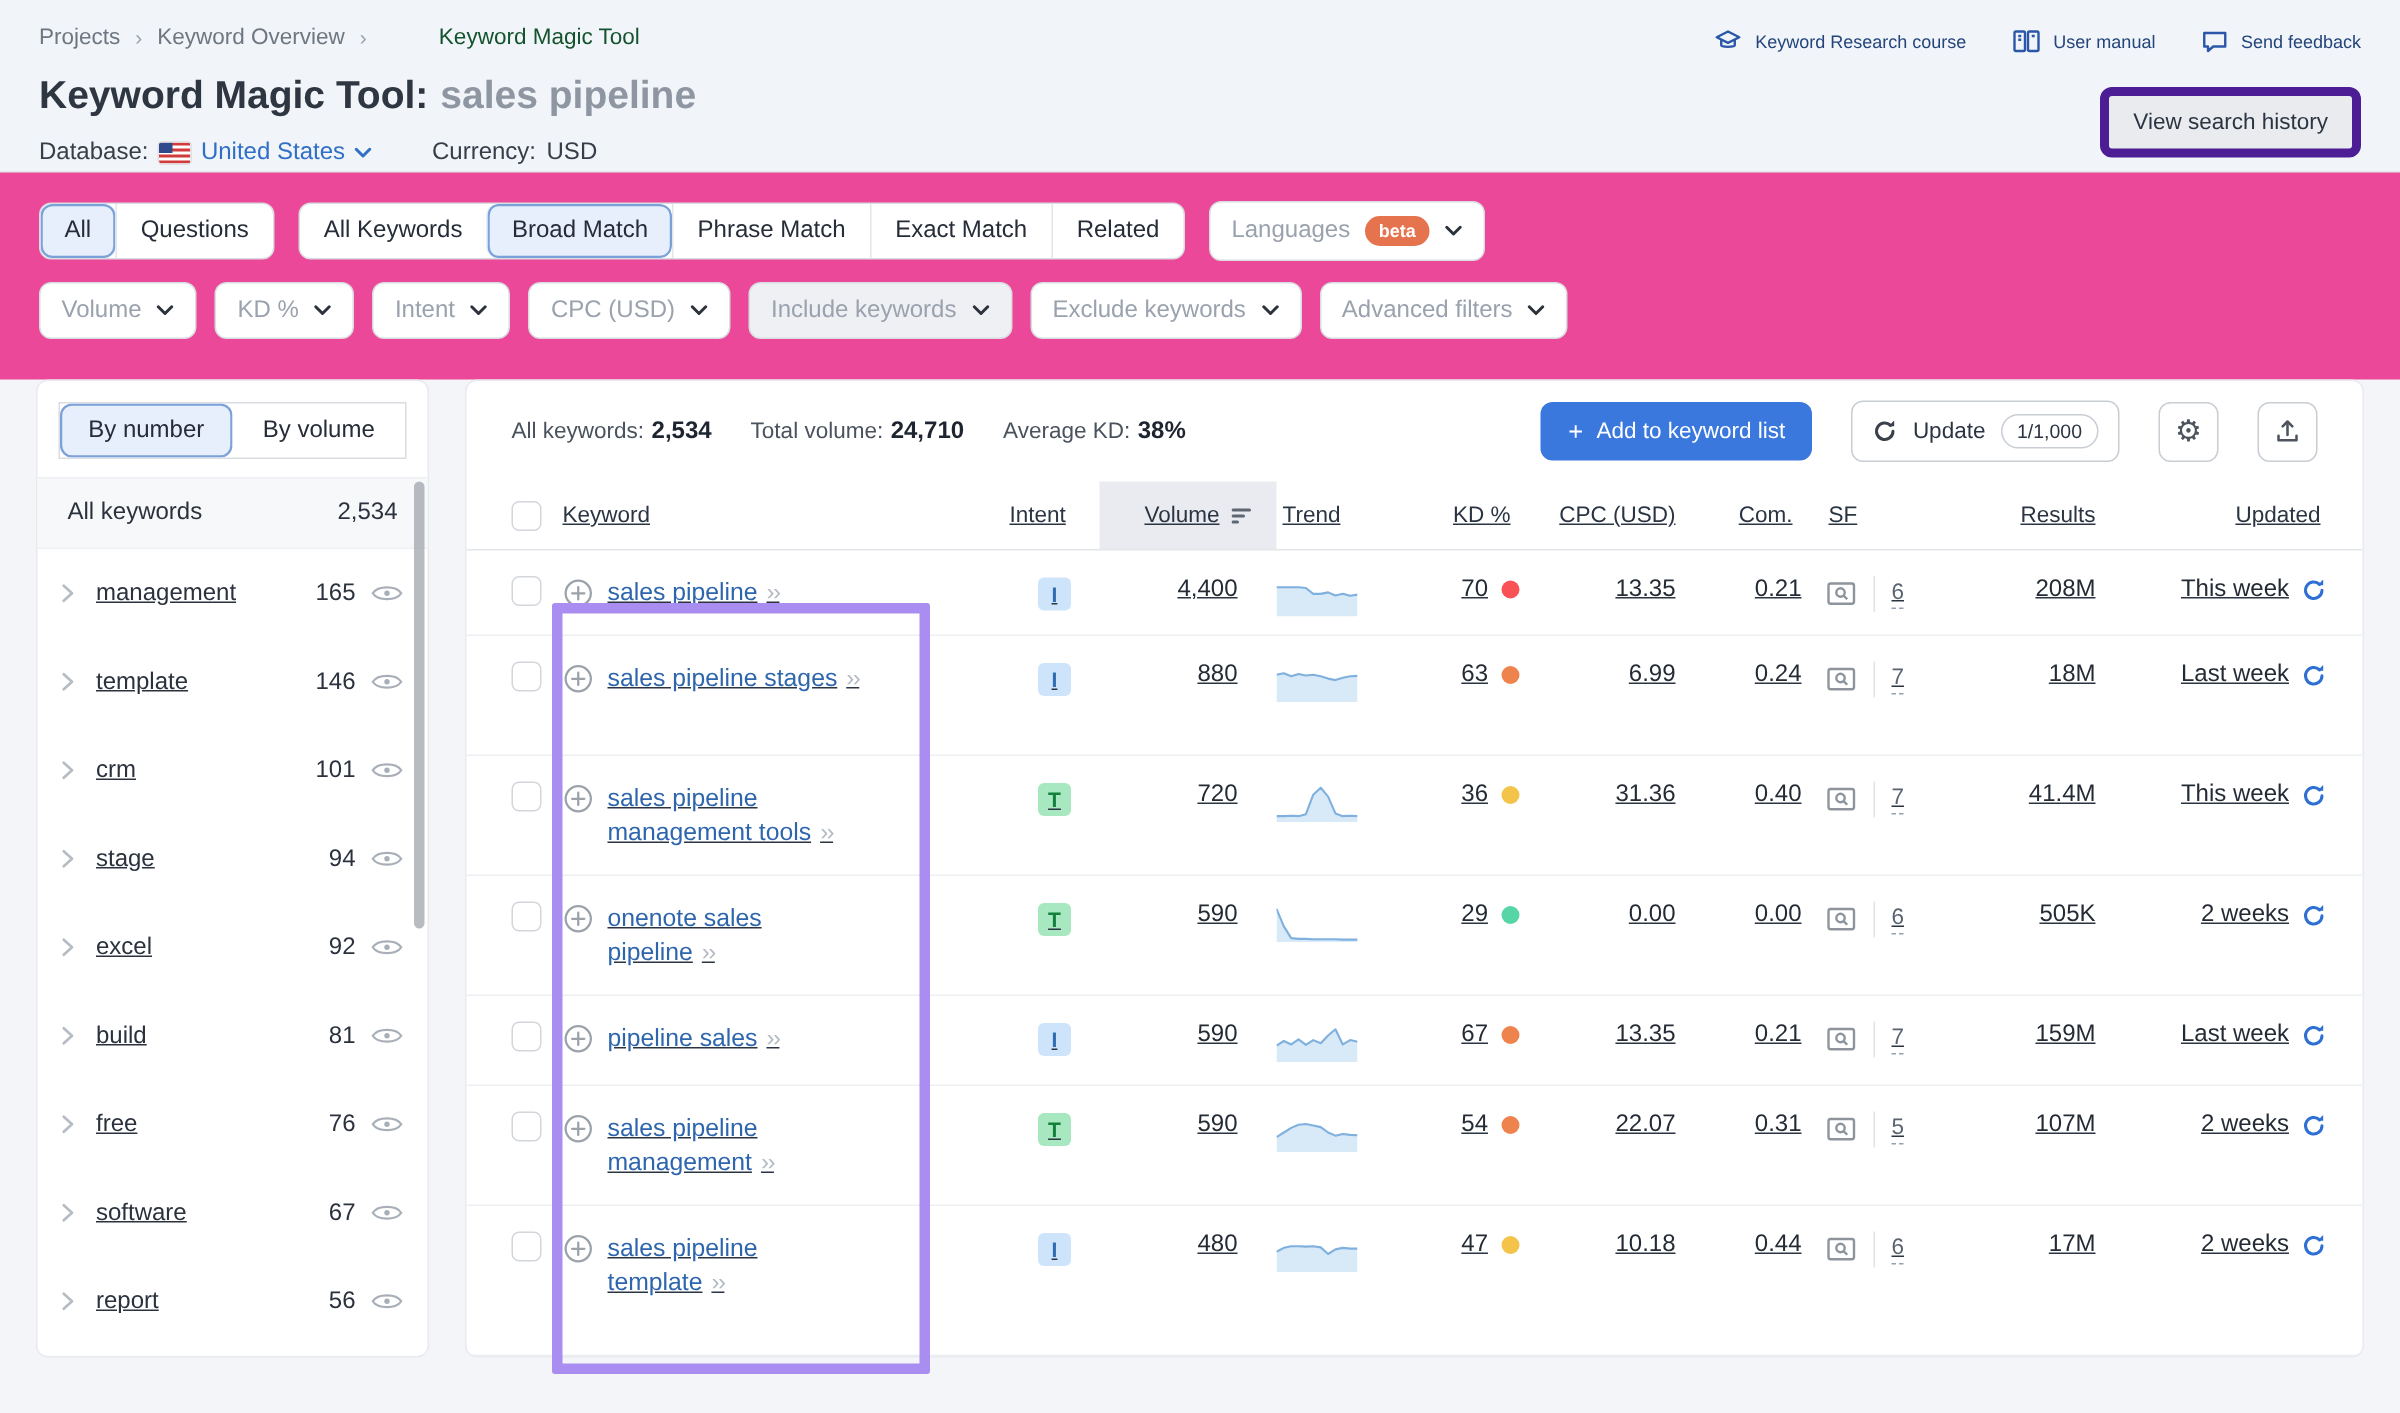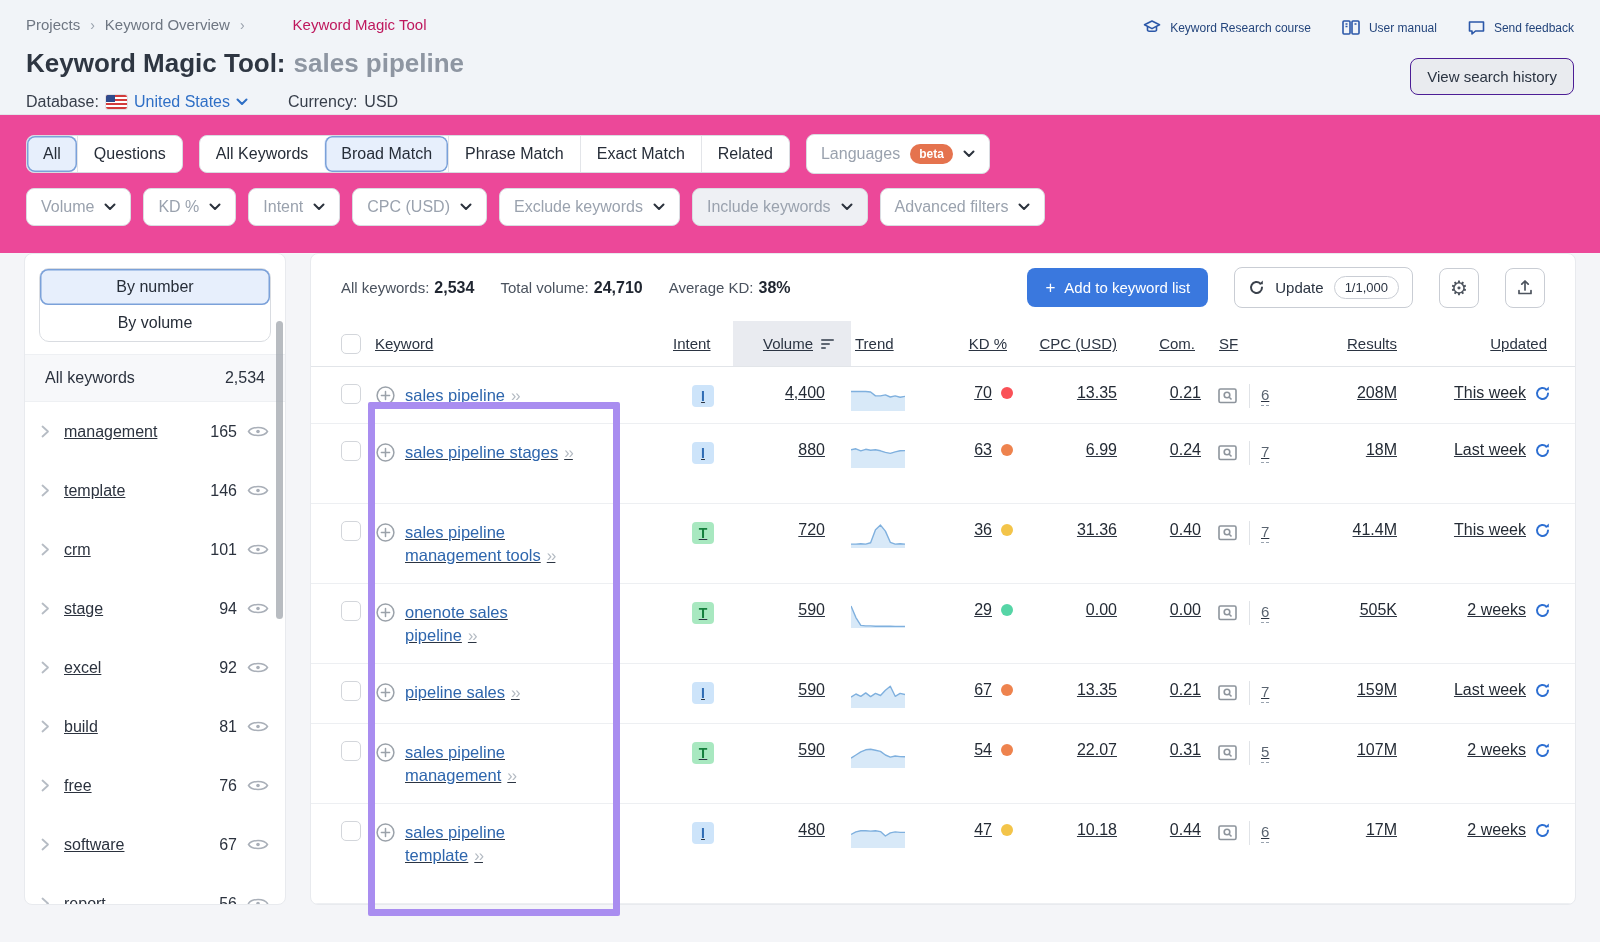--- a/index.html
+++ b/index.html
@@ -9,32 +9,32 @@
     -webkit-font-smoothing:antialiased;color:#2b3442;
   }
   
   .topbar{
     height:115px;box-sizing:border-box;background:#f1f4f8;
     border-bottom:1px solid #e2e5ea;
     padding:16px 26px 0 26px;display:flex;justify-content:space-between;
   }
   .breadcrumb{display:flex;align-items:center;gap:10px;font-size:15px;color:#6e7682;}
   .breadcrumb .sep{color:#9aa2ad;font-size:14px;}
-  .breadcrumb .crumb-last{color:#be185d;padding-left:38px;}
+  .breadcrumb .crumb-last{color:#14532d;padding-left:38px;}
   .title-row{margin-top:15px;font-size:26px;font-weight:700;color:#2e3642;}
   .title-row .query{color:#8e96a2;font-weight:600;margin-left:8px;}
   .db-row{margin-top:14px;font-size:16px;color:#373e4a;display:flex;align-items:center;gap:7px;}
   .flag-wrap{display:inline-flex;border-radius:2px;overflow:hidden;box-shadow:0 0 0 1px rgba(0,0,0,.08);}
   .db-link{color:#2f6fc6;display:inline-flex;align-items:center;gap:6px;cursor:pointer;}
   .db-sep{width:26px;display:inline-block;}
   .topbar-right{display:flex;flex-direction:column;align-items:flex-end;}
   .help-links{display:flex;align-items:center;gap:30px;margin-top:2px;}
   .help-link{display:inline-flex;align-items:center;gap:8px;font-size:12px;color:#24457c;cursor:pointer;}
   .btn-history{
-    margin-top:20px;background:#e9ebef;border:1px solid #4c1d95;border-radius:8px;
+    margin-top:20px;background:#e9ebef;border:6px solid #4c1d95;border-radius:8px;
     padding:9px 16px;font-size:15px;color:#2b3442;font-family:inherit;cursor:pointer;
   }
   
   .filters{height:138px;box-sizing:border-box;background:#ec4899;padding:19px 26px 0 26px;}
   .filter-row{display:flex;align-items:center;gap:16px;}
   .filter-row + .filter-row{margin-top:14px;gap:12px;}
   .seg-group{display:inline-flex;background:#fff;border:1px solid #d9dce1;border-radius:8px;}
   .seg{
     padding:9px 16px;font-size:16px;color:#262d38;background:transparent;border:none;
     font-family:inherit;cursor:pointer;border-left:1px solid #e3e5e9;
@@ -45,21 +45,21 @@
     display:inline-flex;align-items:center;gap:10px;background:#fff;border:1px solid #d9dce1;
     border-radius:8px;padding:9px 14px;font-size:16px;color:#9aa2ae;font-family:inherit;cursor:pointer;
   }
   .drop.tinted{background:#eef0f4;}
   .beta-badge{background:#e5734e;color:#fff;font-size:12px;font-weight:700;border-radius:10px;padding:3px 9px;}
   
   .content{display:flex;gap:24px;padding:0 24px;height:652px;box-sizing:border-box;align-items:stretch;}
   .card{background:#fff;border:1px solid #e8eaee;border-radius:8px;box-sizing:border-box;}
   
   .sidebar{width:262px;flex:none;position:relative;overflow:hidden;}
-  .toggle{margin:14px 14px 12px 14px;display:flex;border:1px solid #d9dce1;border-radius:10px;background:#fff;flex-direction:column;}
+  .toggle{margin:14px 14px 12px 14px;display:flex;border:1px solid #d9dce1;border-radius:0;background:#fff;}
   .toggle button{
     flex:1;padding:9px 0;font-size:16px;color:#262d38;background:transparent;border:none;
     font-family:inherit;cursor:pointer;
   }
   .toggle button.sel{background:#e7effc;box-shadow:inset 0 0 0 1.5px #7ba1d9;border-radius:8px;}
   .all-row{
     background:#f7f8fa;border-top:1px solid #eef0f3;border-bottom:1px solid #eef0f3;
     padding:14px 20px;display:flex;justify-content:space-between;font-size:16px;color:#2b323e;
   }
   .group-row{display:flex;align-items:center;height:59px;padding:0 16px;cursor:pointer;}
@@ -230,28 +230,28 @@
         <svg width="12" height="8" viewBox="0 0 12 8">
           <path d="M1.5 1.5 L6 6 L10.5 1.5" stroke="#2b323c" stroke-width="2" fill="none" stroke-linecap="round" stroke-linejoin="round"></path>
         </svg>
       </button>
       <button class="drop">
         <span>CPC (USD)</span>
         <svg width="12" height="8" viewBox="0 0 12 8">
           <path d="M1.5 1.5 L6 6 L10.5 1.5" stroke="#2b323c" stroke-width="2" fill="none" stroke-linecap="round" stroke-linejoin="round"></path>
         </svg>
       </button>
-      <button class="drop">
-        <span>Exclude keywords</span>
+      <button class="drop tinted">
+        <span>Include keywords</span>
         <svg width="12" height="8" viewBox="0 0 12 8">
           <path d="M1.5 1.5 L6 6 L10.5 1.5" stroke="#2b323c" stroke-width="2" fill="none" stroke-linecap="round" stroke-linejoin="round"></path>
         </svg>
       </button>
-      <button class="drop tinted">
-        <span>Include keywords</span>
+      <button class="drop">
+        <span>Exclude keywords</span>
         <svg width="12" height="8" viewBox="0 0 12 8">
           <path d="M1.5 1.5 L6 6 L10.5 1.5" stroke="#2b323c" stroke-width="2" fill="none" stroke-linecap="round" stroke-linejoin="round"></path>
         </svg>
       </button>
       <button class="drop">
         <span>Advanced filters</span>
         <svg width="12" height="8" viewBox="0 0 12 8">
           <path d="M1.5 1.5 L6 6 L10.5 1.5" stroke="#2b323c" stroke-width="2" fill="none" stroke-linecap="round" stroke-linejoin="round"></path>
         </svg>
       </button>

